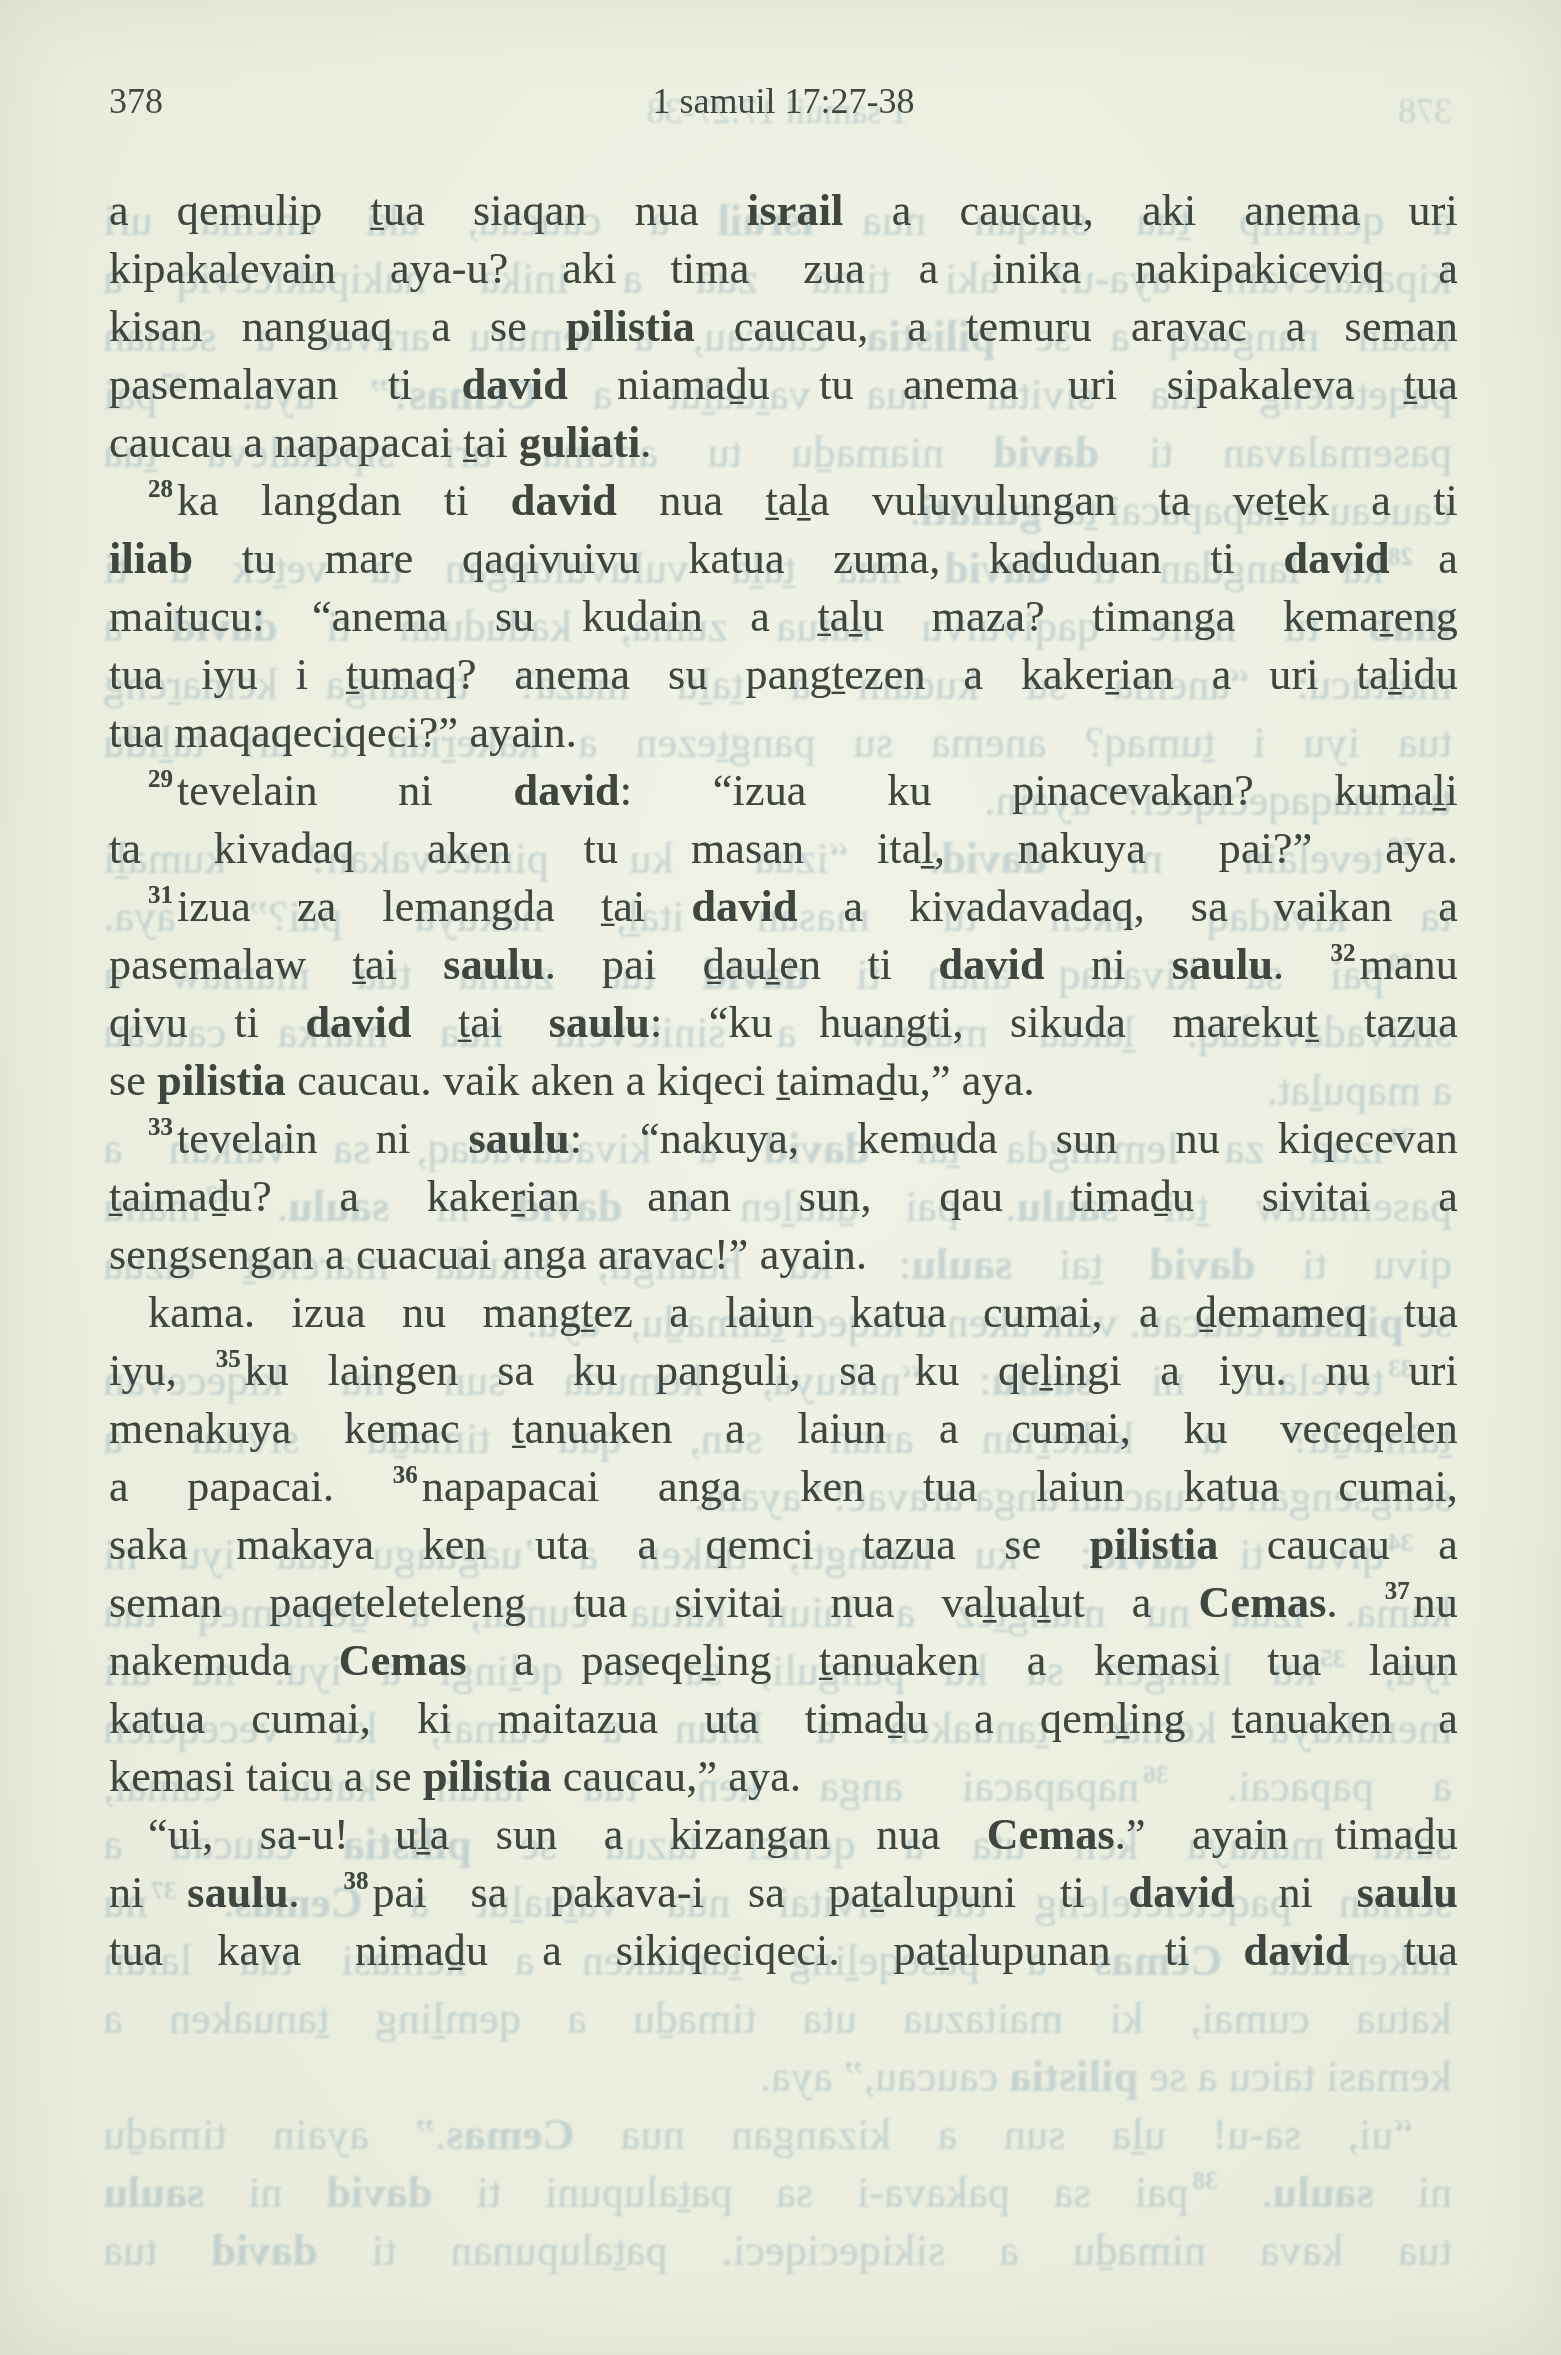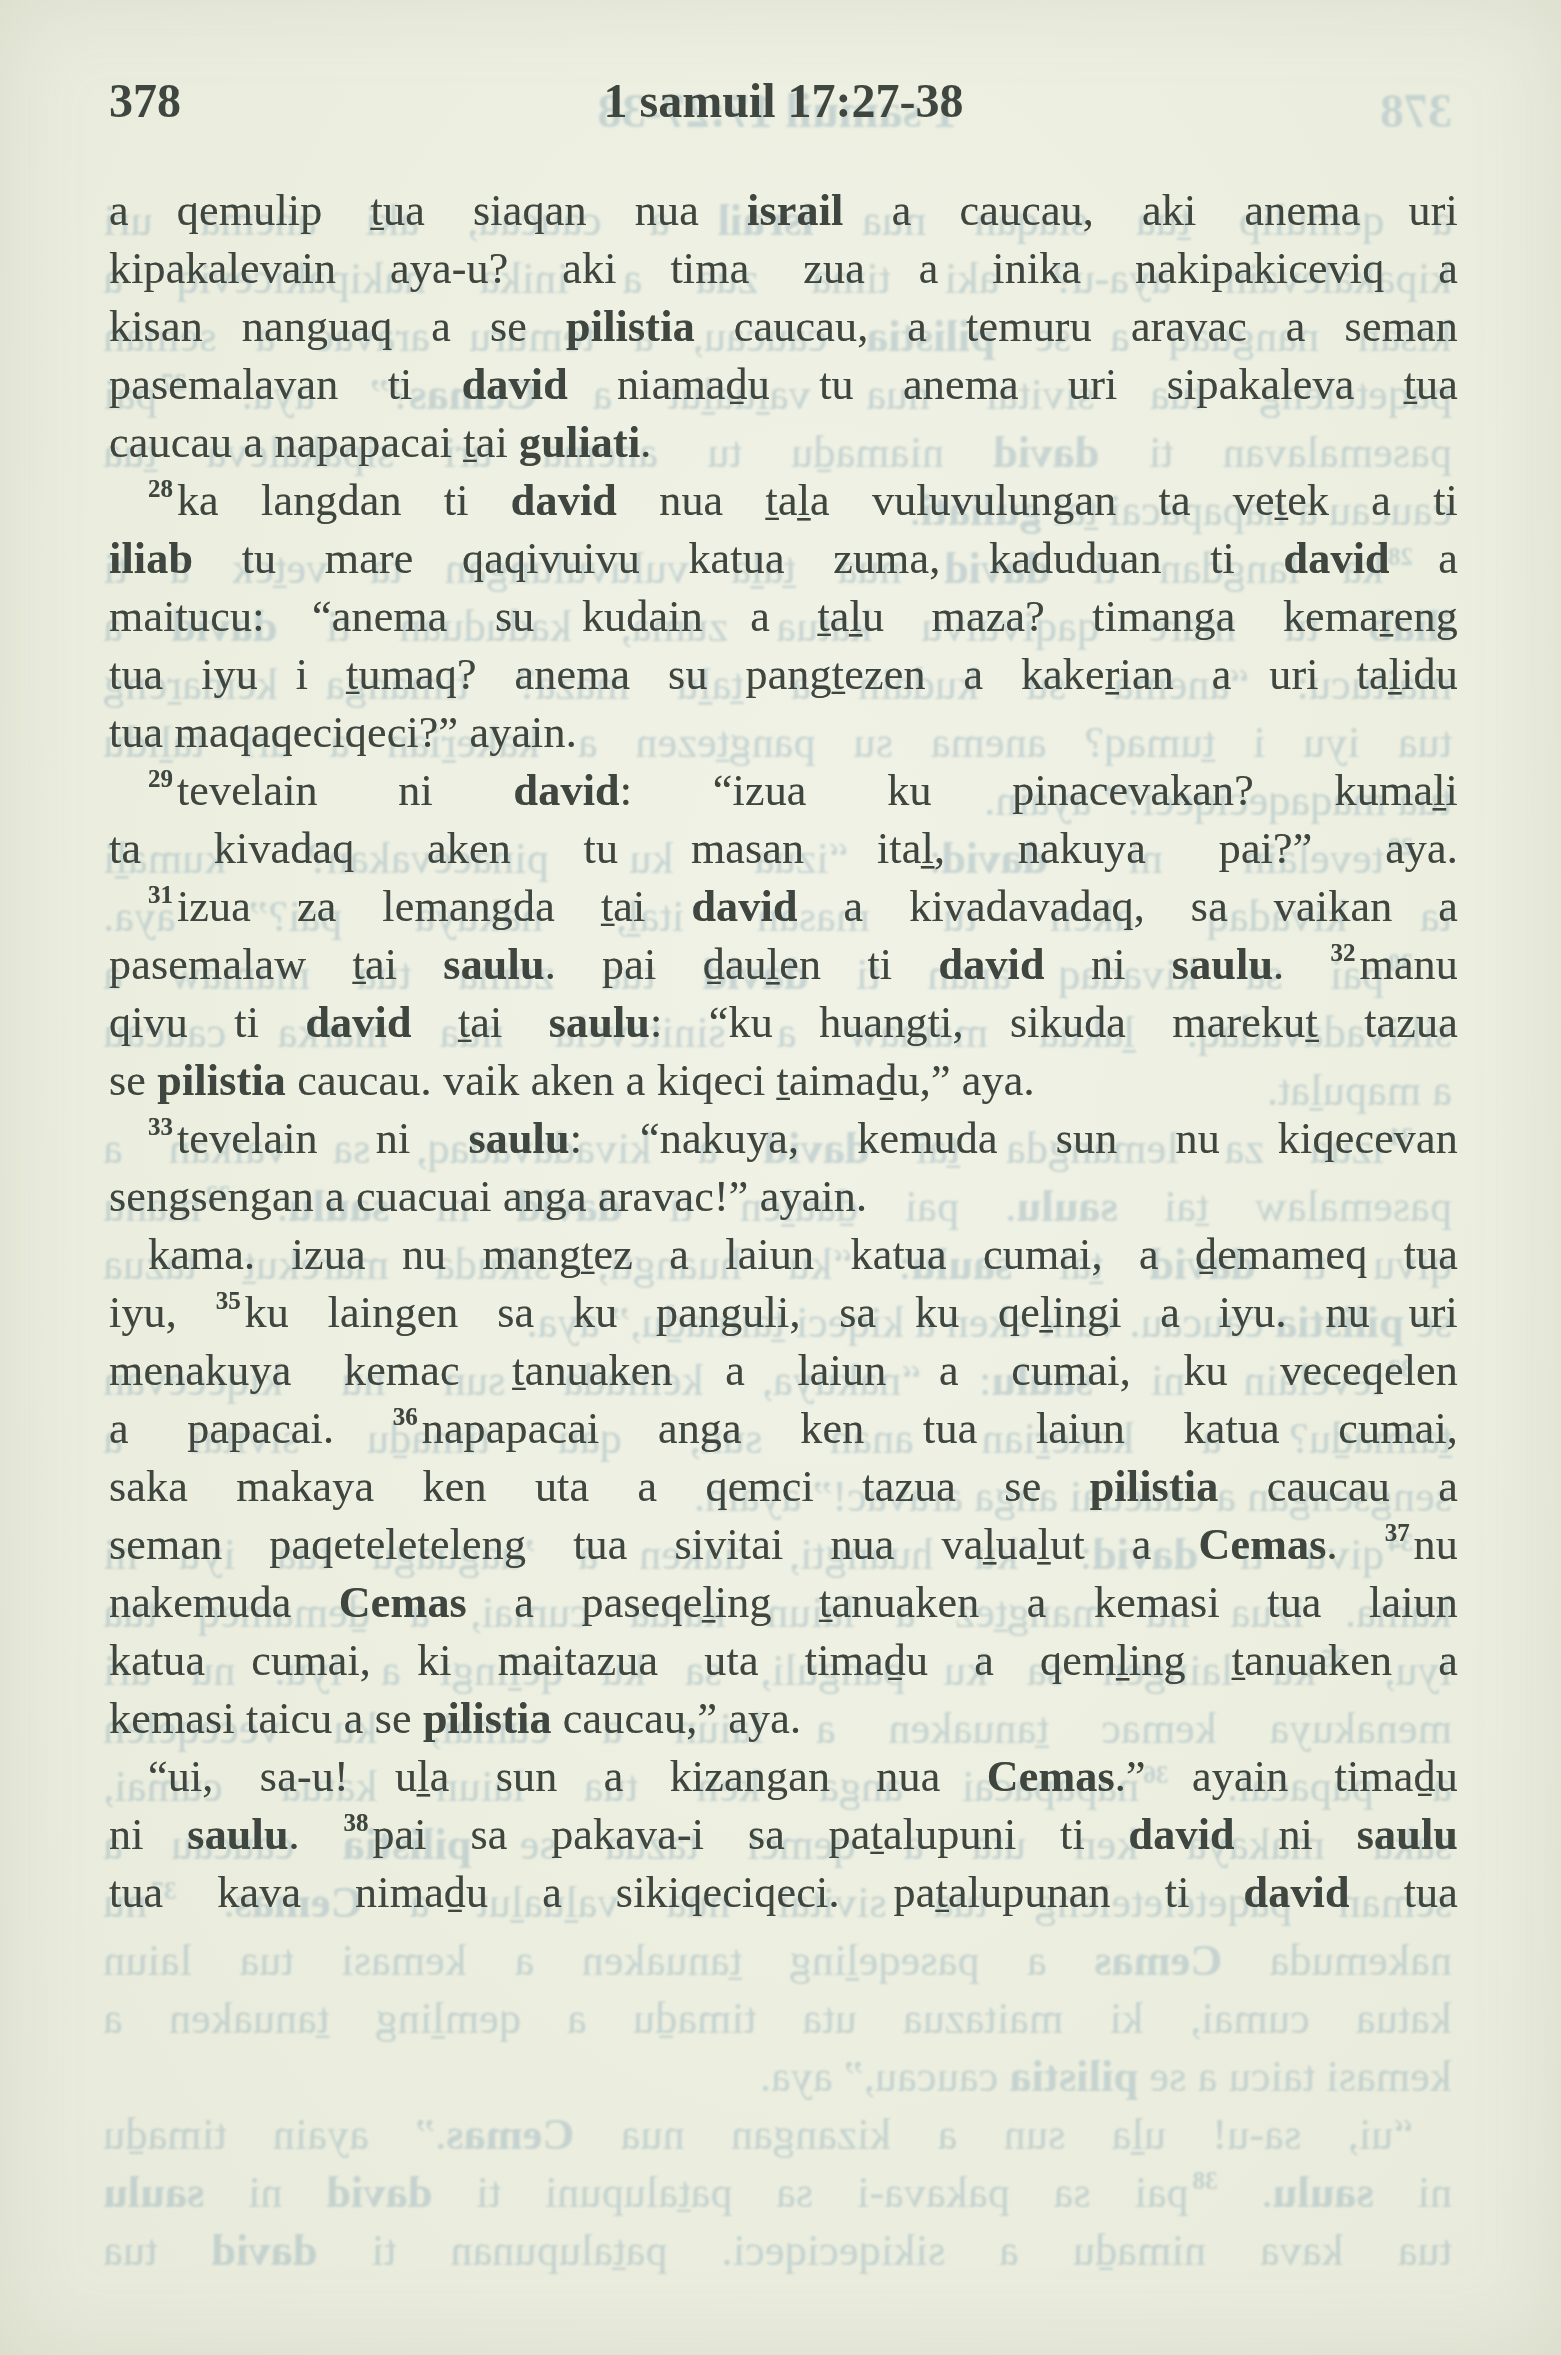--- a/index.html
+++ b/index.html
@@ -25,22 +25,22 @@
     opacity: 0.34;
     color: #7d9fb3;
     filter: blur(1.1px);
     pointer-events: none;
   }
   .layer.main { z-index: 2; }
   .page-header {
     position: relative;
     height: 50px;
     margin-bottom: 56px;
-    font-size: 48px;
-    font-weight: bold;
+    font-size: 36px;
+    font-weight: normal;
     line-height: 50px;
   }
   .page-number { position: absolute; left: 0; top: 0; }
   .running-head { text-align: center; }
   .text-block {
     font-size: 44px;
     line-height: 58px;
     letter-spacing: 0.2px;
     text-shadow: 0 0 0.6px rgba(62,70,63,0.45);
   }
@@ -154,20 +154,21 @@
           <div class="line">ta kivadaq aken tu masan itaḻ, nakuya pai?” aya.</div>
         </div>
         <div class="para indent">
           <div class="line"><sup>31</sup>izua za lemangda ṯai <b>david</b> a kivadavadaq, sa vaikan a</div>
           <div class="line">pasemalaw ṯai <b>saulu</b>. pai ḏauḻen ti <b>david</b> ni <b>saulu</b>. <sup>32</sup>manu</div>
           <div class="line">qivu ti <b>david</b> ṯai <b>saulu</b>: “ku huangti, sikuda marekuṯ tazua</div>
           <div class="line last">se <b>pilistia</b> caucau. vaik aken a kiqeci ṯaimaḏu,” aya.</div>
         </div>
         <div class="para indent">
           <div class="line"><sup>33</sup>tevelain ni <b>saulu</b>: “nakuya, kemuda sun nu kiqecevan</div>
+          <div class="line">ṯaimaḏu? a kakeṟian anan sun, qau timaḏu sivitai a</div>
           <div class="line last">sengsengan a cuacuai anga aravac!” ayain.</div>
         </div>
         <div class="para indent">
           <div class="line">kama. izua nu mangṯez a laiun katua cumai, a ḏemameq tua</div>
           <div class="line">iyu, <sup>35</sup>ku laingen sa ku panguli, sa ku qeḻingi a iyu. nu uri</div>
           <div class="line">menakuya kemac ṯanuaken a laiun a cumai, ku veceqelen</div>
           <div class="line">a papacai. <sup>36</sup>napapacai anga ken tua laiun katua cumai,</div>
           <div class="line">saka makaya ken uta a qemci tazua se <b>pilistia</b> caucau a</div>
           <div class="line">seman paqeteleteleng tua sivitai nua vaḻuaḻut a <b>Cemas</b>. <sup>37</sup>nu</div>
           <div class="line">nakemuda <b>Cemas</b> a paseqeḻing ṯanuaken a kemasi tua laiun</div>

